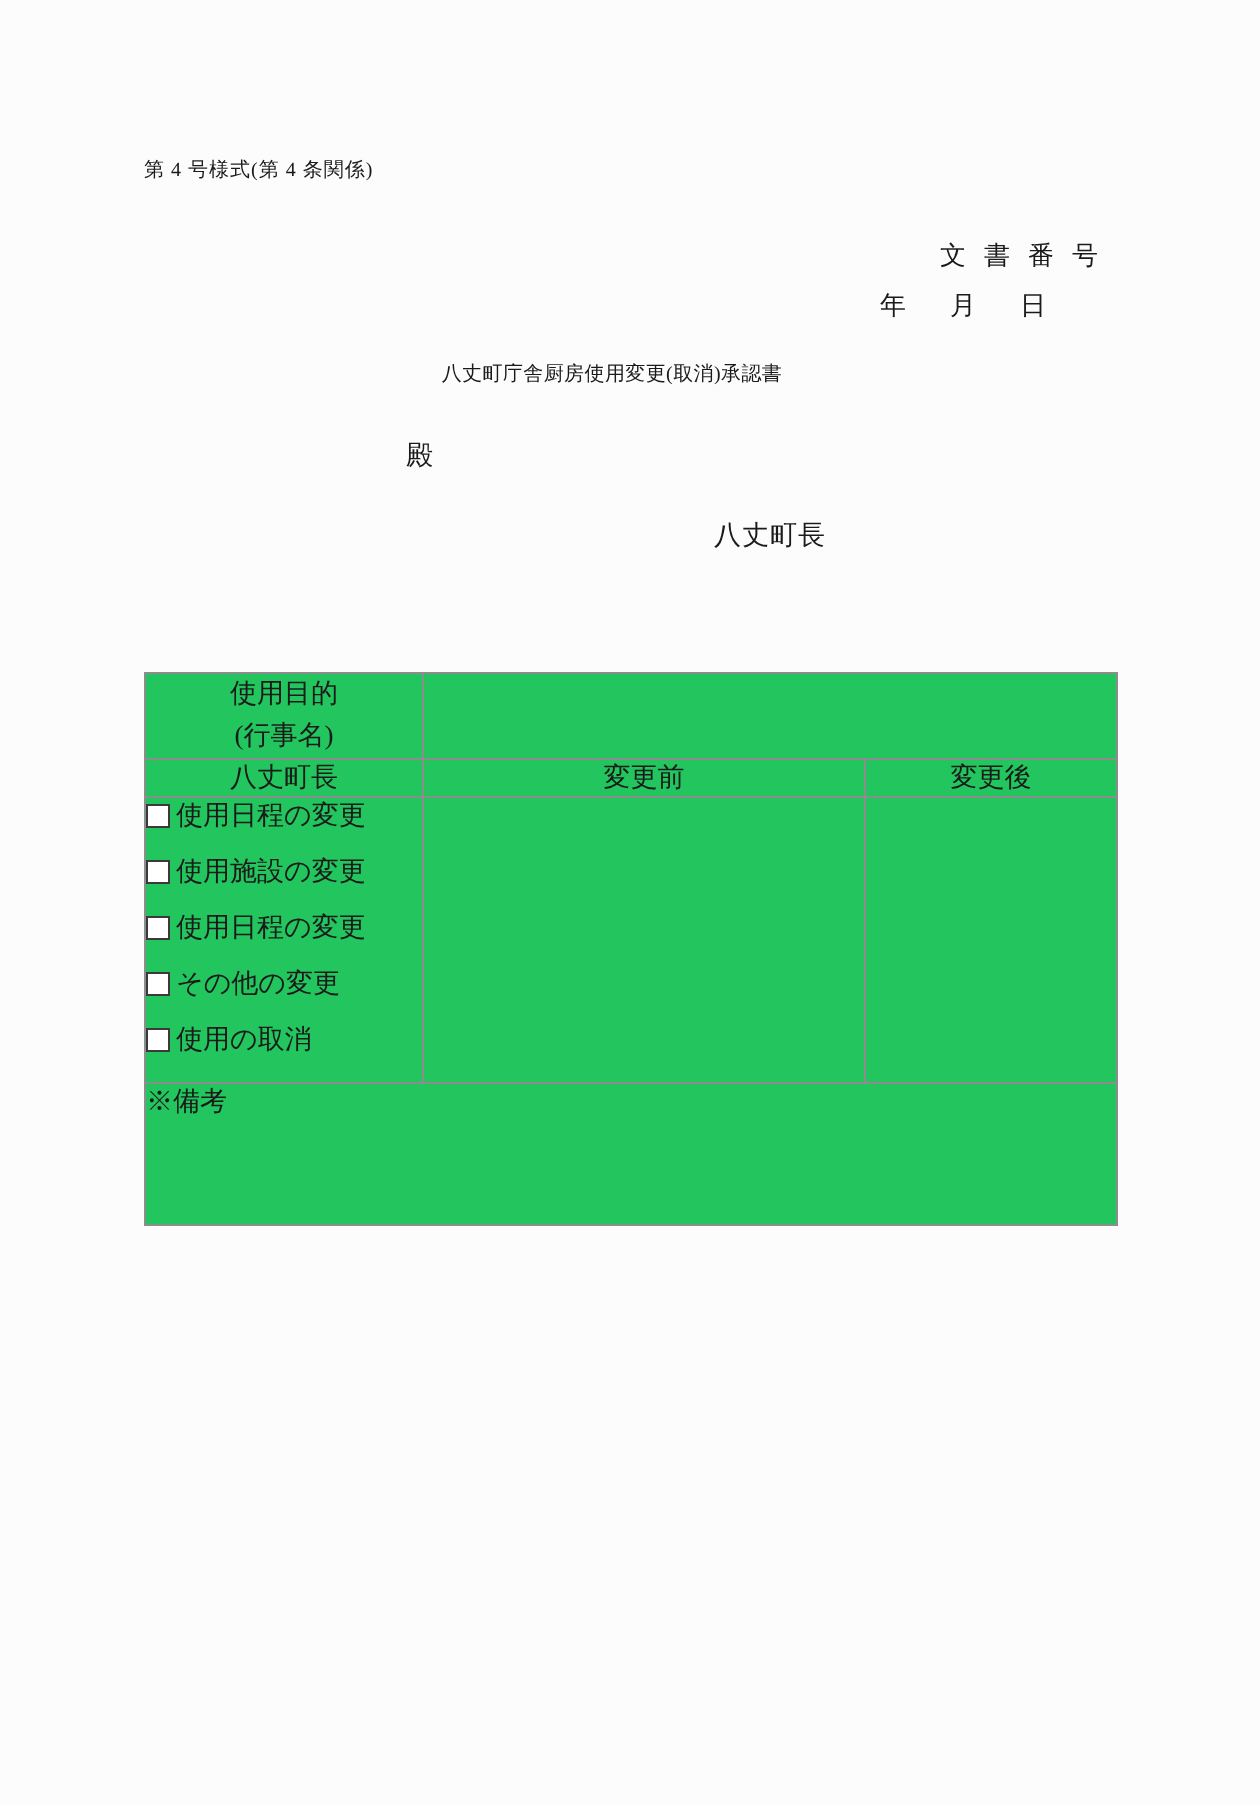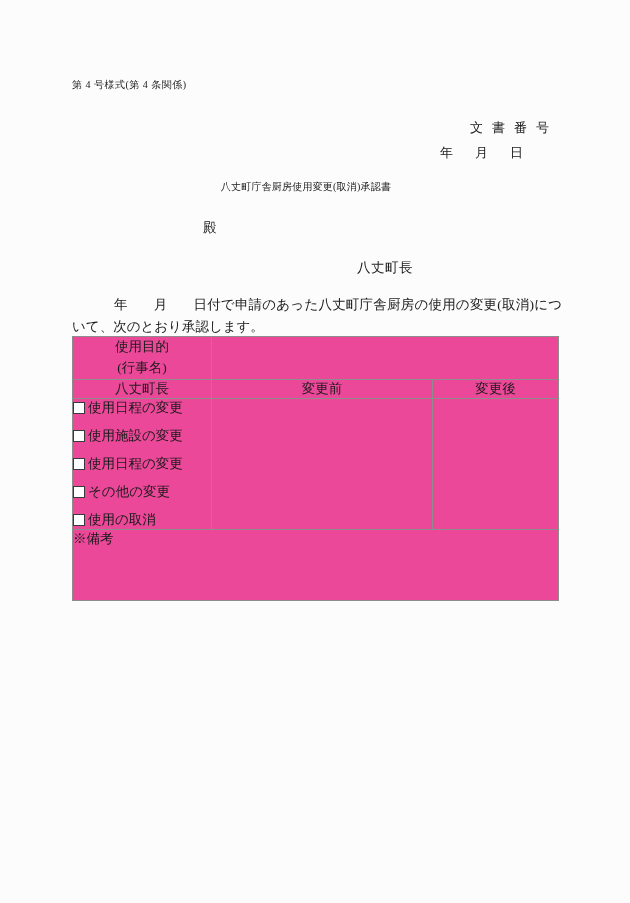--- a/index.html
+++ b/index.html
@@ -104,21 +104,21 @@
     top: 336px;
     width: 486px;
     border-collapse: collapse;
     table-layout: fixed;
     font-size: 13.5px;
   }
   .form-table td {
     border: 1px solid #8d8d8d;
     padding: 0;
     vertical-align: top;
-    background: #ec4899;
+    background: #22c55e;
   }
 
   .cell-purpose-label {
     text-align: center;
     line-height: 1.55;
     padding: 5px 0 6px 0;
     white-space: nowrap;
   }
   .cell-purpose-label span { display: block; }
 
@@ -135,21 +135,21 @@
   .cell-checklist {
     padding: 10px 0 12px 10px;
   }
   .check-item {
     display: flex;
     align-items: center;
     gap: 1px;
     margin: 0 0 10px 0;
     white-space: nowrap;
   }
-  .check-item:last-child { margin-bottom: 0; }
+  .check-item:last-child { margin-bottom: 12px; }
   .check-box {
     display: inline-block;
     width: 10px;
     height: 10px;
     border: 1px solid #3a3a3a;
     flex: 0 0 auto;
     margin-right: 2px;
     background: #fff;
   }
   .check-label { display: inline-block; }
@@ -171,23 +171,20 @@
     <span class="doc-no">文書番号</span>
     <span class="doc-date">年月日</span>
   </div>
 
   <div class="doc-title">八丈町庁舎厨房使用変更(取消)承認書</div>
 
   <div class="addressee">殿</div>
 
   <div class="issuer">八丈町長</div>
 
-  <div class="body-text">
-    <span class="blank-date">年月</span><span>日付で申請のあった八丈町庁舎厨房の使用の変更(取消)について、次のとおり承認します。</span>
-  </div>
 
   <table class="form-table">
     <colgroup>
       <col style="width:100px">
       <col style="width:39px">
       <col style="width:221px">
       <col style="width:126px">
     </colgroup>
     <tbody>
 

